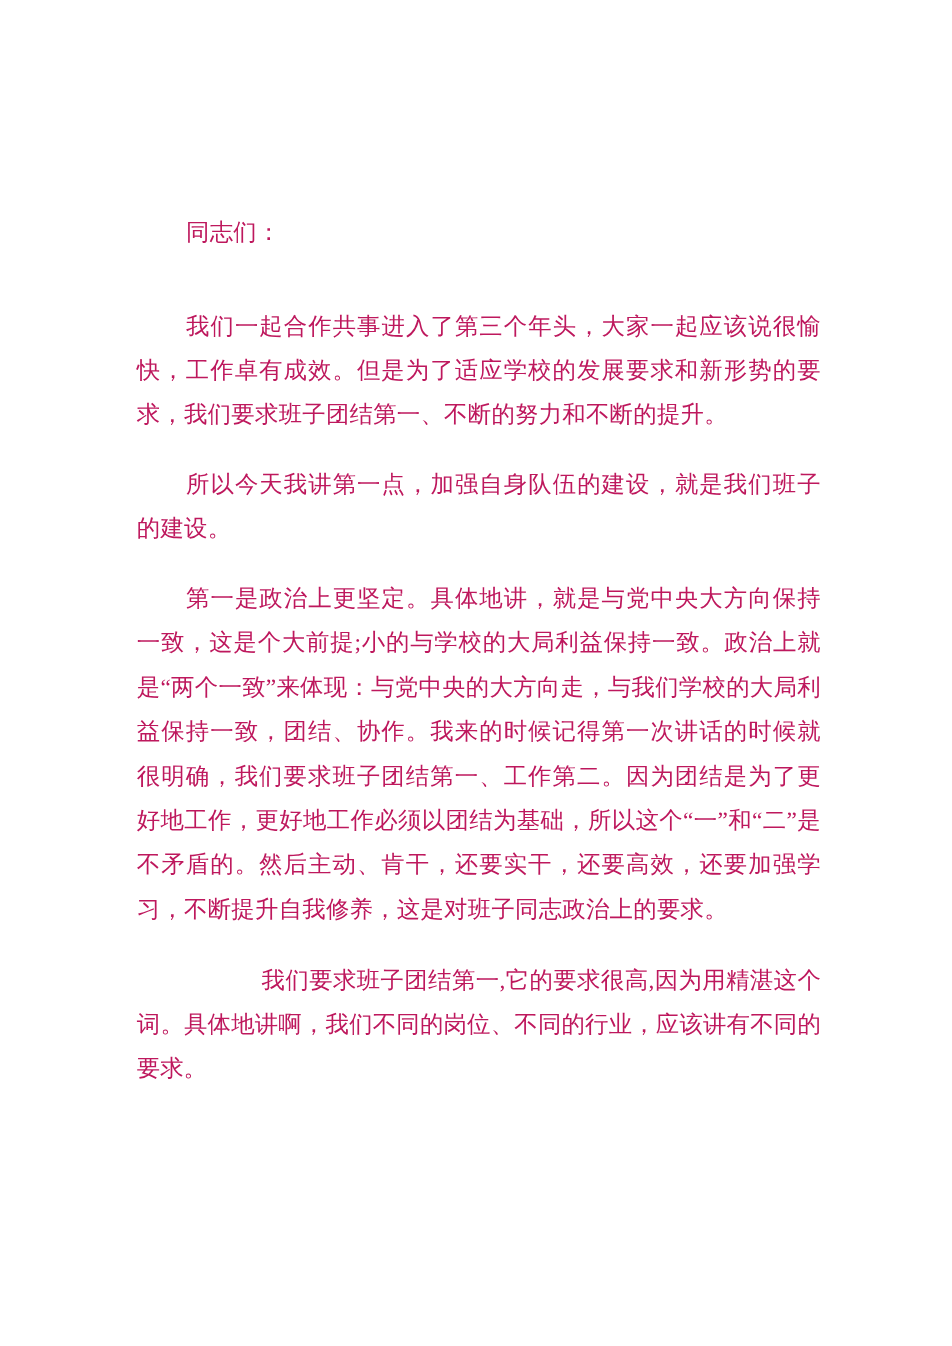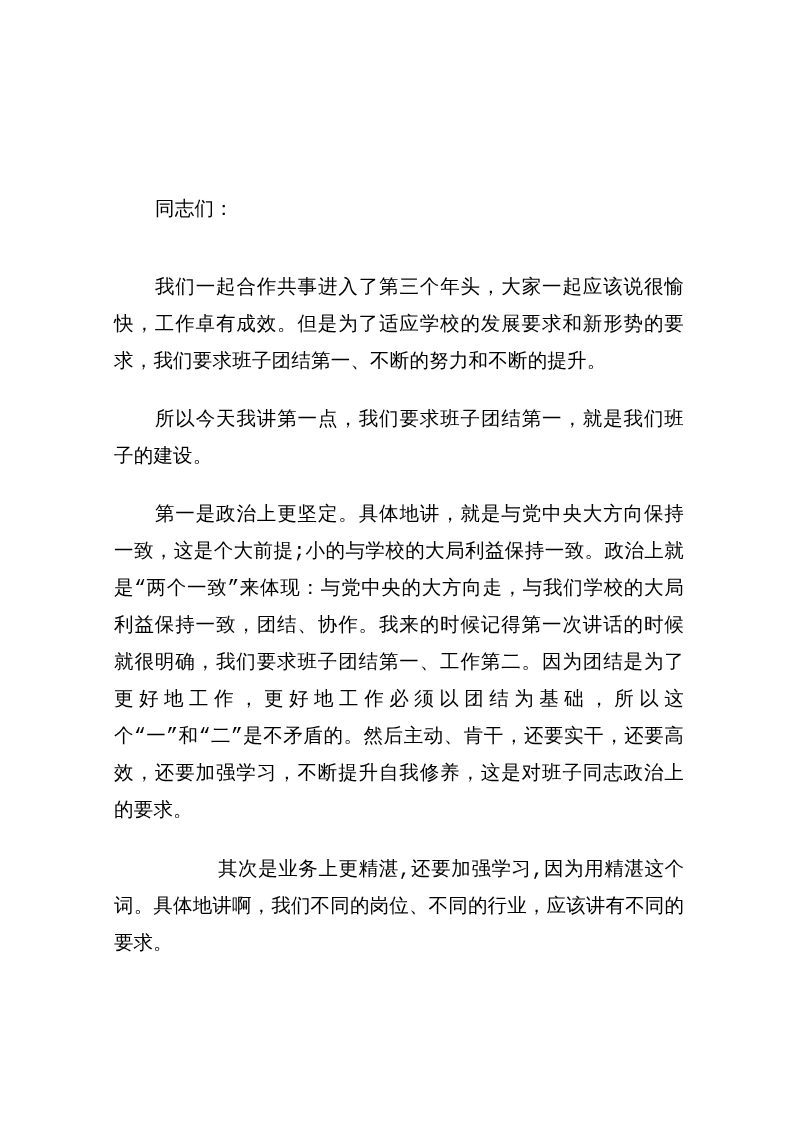--- a/index.html
+++ b/index.html
@@ -20,27 +20,27 @@
   }
 
   .doc-body {
     position: absolute;
     left: 114px;
     top: 176px;
     width: 570px;
   }
 
   .para {
-    font-family: Liberation Mono, monospace;
+    font-family: Liberation Serif, serif;
     font-size: 19.5px;
     line-height: 37px;
-    color: #000000;
+    color: #be185d;
     text-align: justify;
     text-justify: inter-ideograph;
-    margin: 16px 0 21px 0;
+    margin: 0 0 21px 0;
     letter-spacing: 0.2px;
     -webkit-font-smoothing: antialiased;
   }
 
   
   .indent-2 {
     text-indent: 41px;
   }
 
   
@@ -66,20 +66,20 @@
 </head>
 <body>
 
 <div class="page">
   <div class="doc-body">
 
     <p class="para indent-2 salutation">同志们：</p>
 
     <p class="para indent-2">我们一起合作共事进入了第三个年头，大家一起应该说很愉快，工作卓有成效。但是为了适应学校的发展要求和新形势的要求，我们要求班子团结第一、不断的努力和不断的提升。</p>
 
-    <p class="para indent-2">所以今天我讲第一点，我们要求班子团结第一，就是我们班子的建设。</p>
+    <p class="para indent-2">所以今天我讲第一点，加强自身队伍的建设，就是我们班子的建设。</p>
 
     <p class="para indent-2 short-gap">第一是政治上更坚定。具体地讲，就是与党中央大方向保持一致，这是个大前提;小的与学校的大局利益保持一致。政治上就是“两个一致”来体现：与党中央的大方向走，与我们学校的大局利益保持一致，团结、协作。我来的时候记得第一次讲话的时候就很明确，我们要求班子团结第一、工作第二。因为团结是为了更好地工作，更好地工作必须以团结为基础，所以这个“一”和“二”是不矛盾的。然后主动、肯干，还要实干，还要高效，还要加强学习，不断提升自我修养，这是对班子同志政治上的要求。</p>
 
-    <p class="para indent-wide tight">其次是业务上更精湛,还要加强学习,因为用精湛这个词。具体地讲啊，我们不同的岗位、不同的行业，应该讲有不同的要求。</p>
+    <p class="para indent-wide tight">我们要求班子团结第一,它的要求很高,因为用精湛这个词。具体地讲啊，我们不同的岗位、不同的行业，应该讲有不同的要求。</p>
 
   </div>
 </div>
 
 </body></html>

